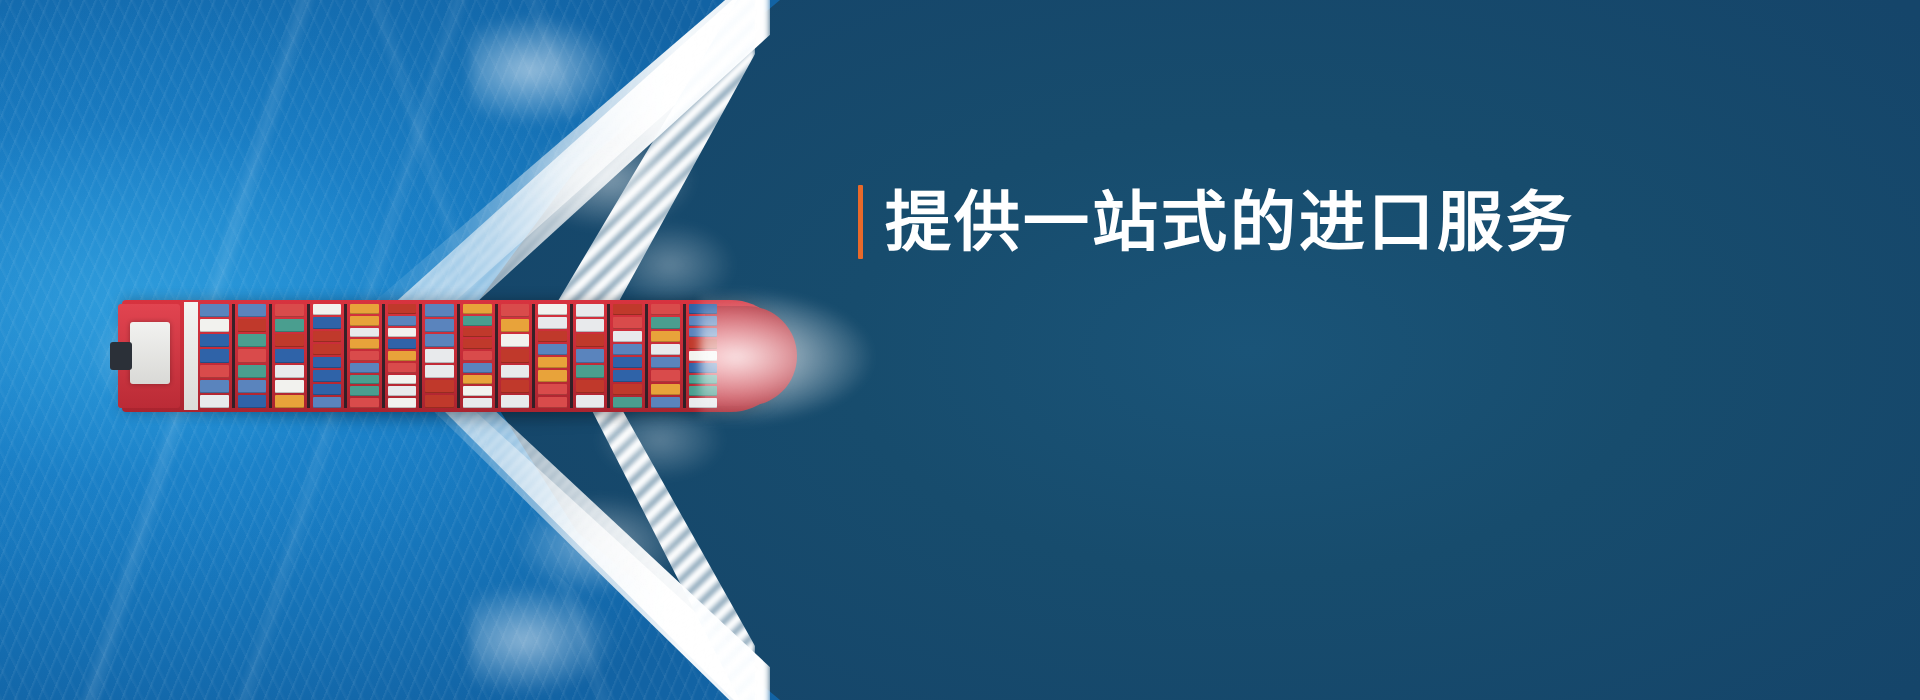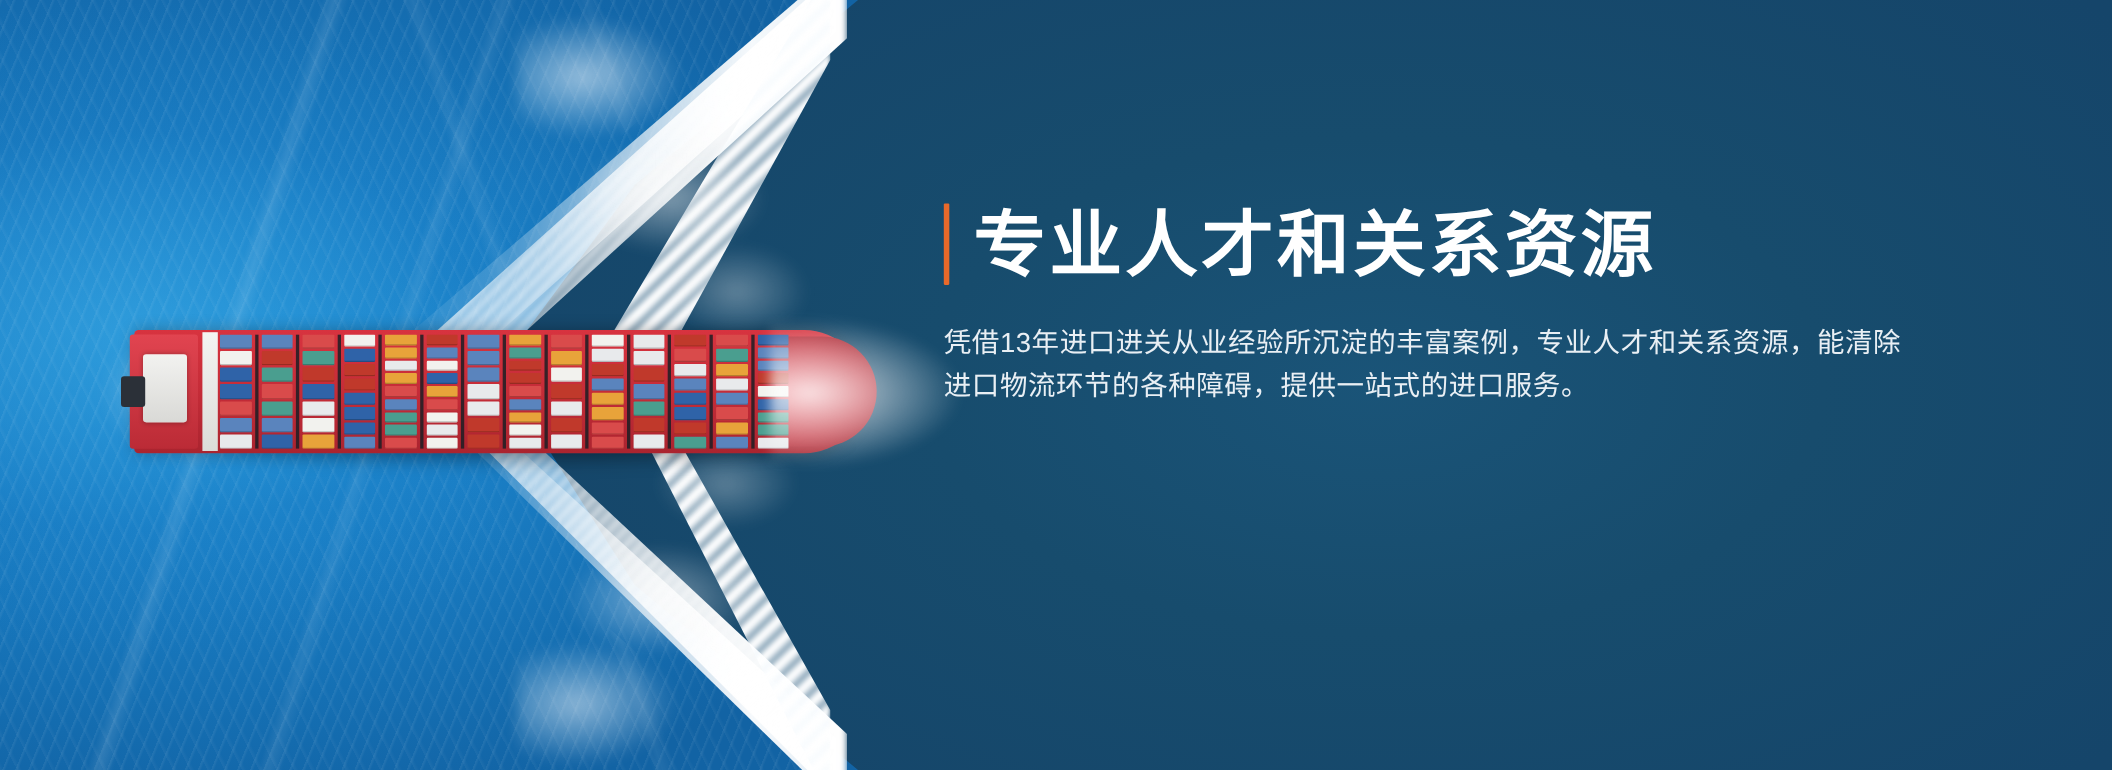--- a/index.html
+++ b/index.html
@@ -481,20 +481,19 @@
         </div>
     </div>
 
     <div class="bow-foam"></div>
   </div>
 
   <div class="content">
 
     <div class="headline-row">
       <div class="accent-bar"></div>
-      <div class="headline">专业人才和关系资源</div>
+      <div class="headline">提供一站式的进口服务</div>
     </div>
 
 
-    <div class="desc">凭借13年进口进关从业经验所沉淀的丰富案例，专业人才和关系资源，能清除进口物流环节的各种障碍，提供一站式的进口服务。</div>
   </div>
 
 </div>
 
 </body></html>

